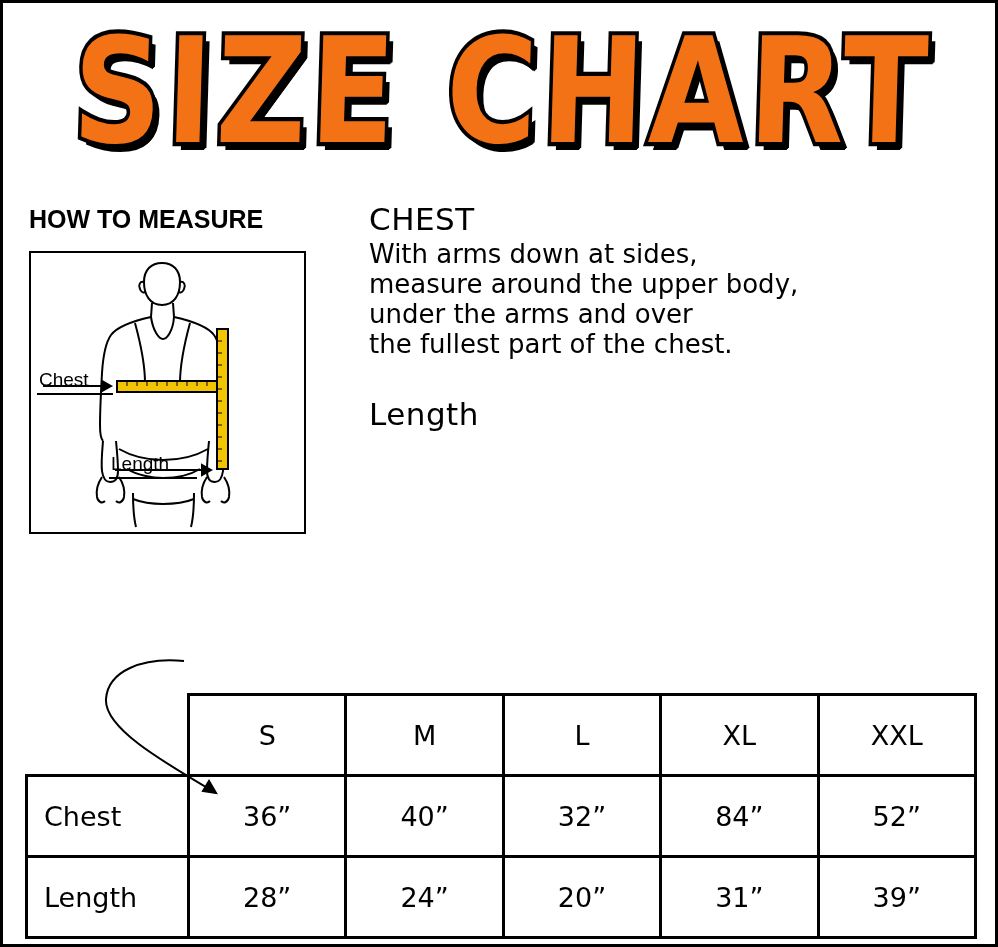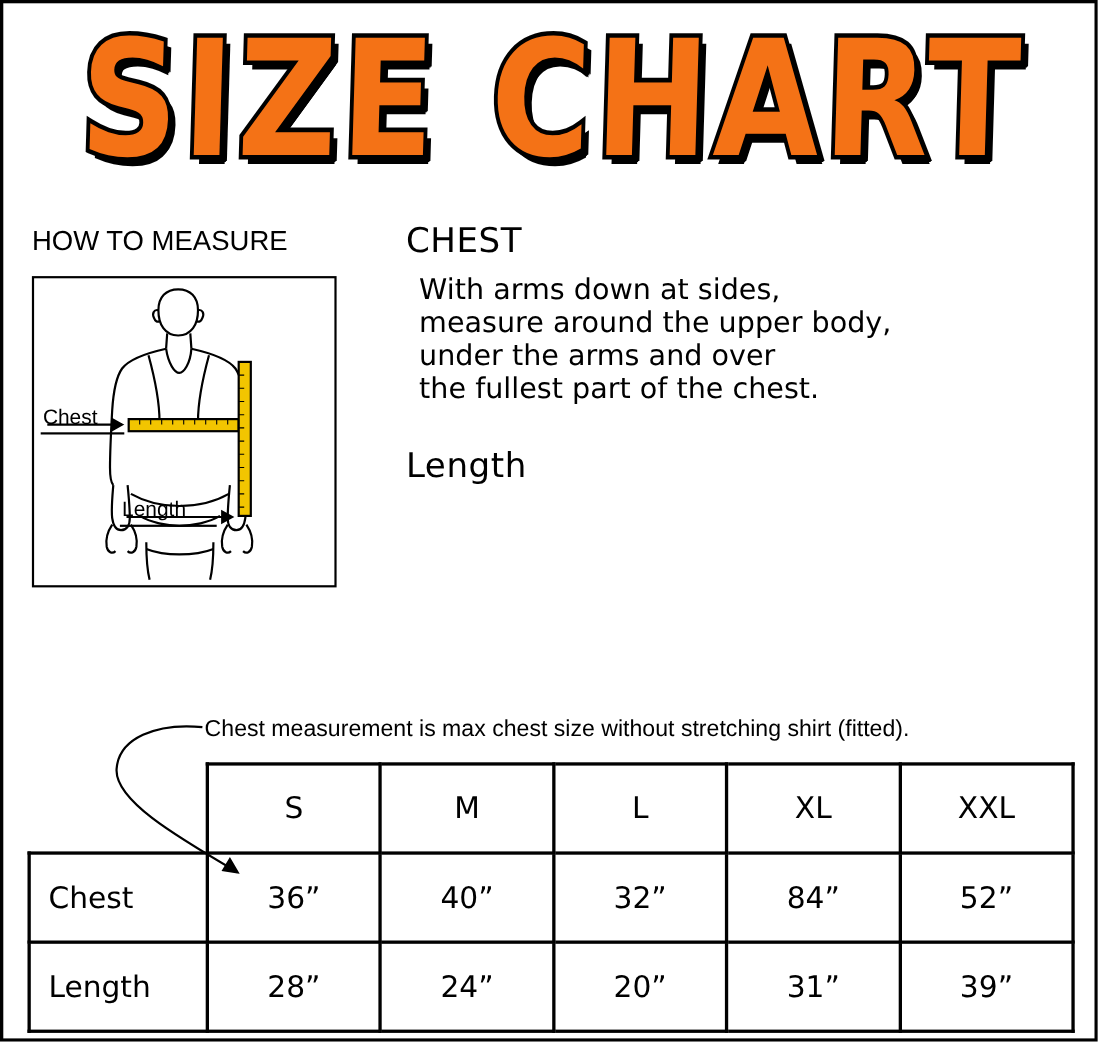--- a/index.html
+++ b/index.html
@@ -50,21 +50,21 @@
     transform: scaleY(1.18) skewX(-2deg);
     white-space: nowrap;
   }
 
   
   .howto-label {
     position: absolute;
     left: 26px;
     top: 202px;
     font-size: 25px;
-    font-weight: normal;
+    font-weight: bold;
     font-family: "Liberation Sans", sans-serif;
     letter-spacing: 0px;
     text-align: right;
   }
   .figure-box {
     position: absolute;
     left: 26px;
     top: 248px;
     width: 277px;
     height: 283px;
@@ -99,21 +99,21 @@
     width: 610px;
     font-family: "DejaVu Sans", sans-serif;
   }
   .desc h2 {
     margin: 0 0 2px 0;
     font-size: 31px;
     font-weight: normal;
     letter-spacing: 0.5px;
   }
   .desc p {
-    margin: 12px;
+    margin: 0;
     font-size: 26px;
     line-height: 1.16;
     font-weight: normal;
   }
   .desc .block2 { margin-top: 36px; }
   .desc .block2 h2 { font-size: 31px; }
   .desc .block2 p { font-size: 25px; line-height: 1.2; }
 
   
   .note {
@@ -238,21 +238,20 @@
       <p style="white-space: pre-line;">With arms down at sides,
 measure around the upper body,
 under the arms and over
 the fullest part of the chest.</p>
     </div>
     <div class="block2">
       <h2>Length</h2>
     </div>
   </div>
 
-  <div class="note">Chest measurement is max chest size without stretching shirt (fitted).</div>
 
   <svg class="arrow-svg" viewBox="0 0 170 160">
     <path d="M86 6 C44 2 10 16 8 44 C6 72 60 104 118 138" fill="none" stroke="#000" stroke-width="2"></path>
     <path d="M118 138 l-13 -2 l6 -10 z" fill="#000" stroke="#000" stroke-width="2"></path>
   </svg>
 
   <table class="size-table">
     <colgroup>
         <col class="c0">
         <col>

